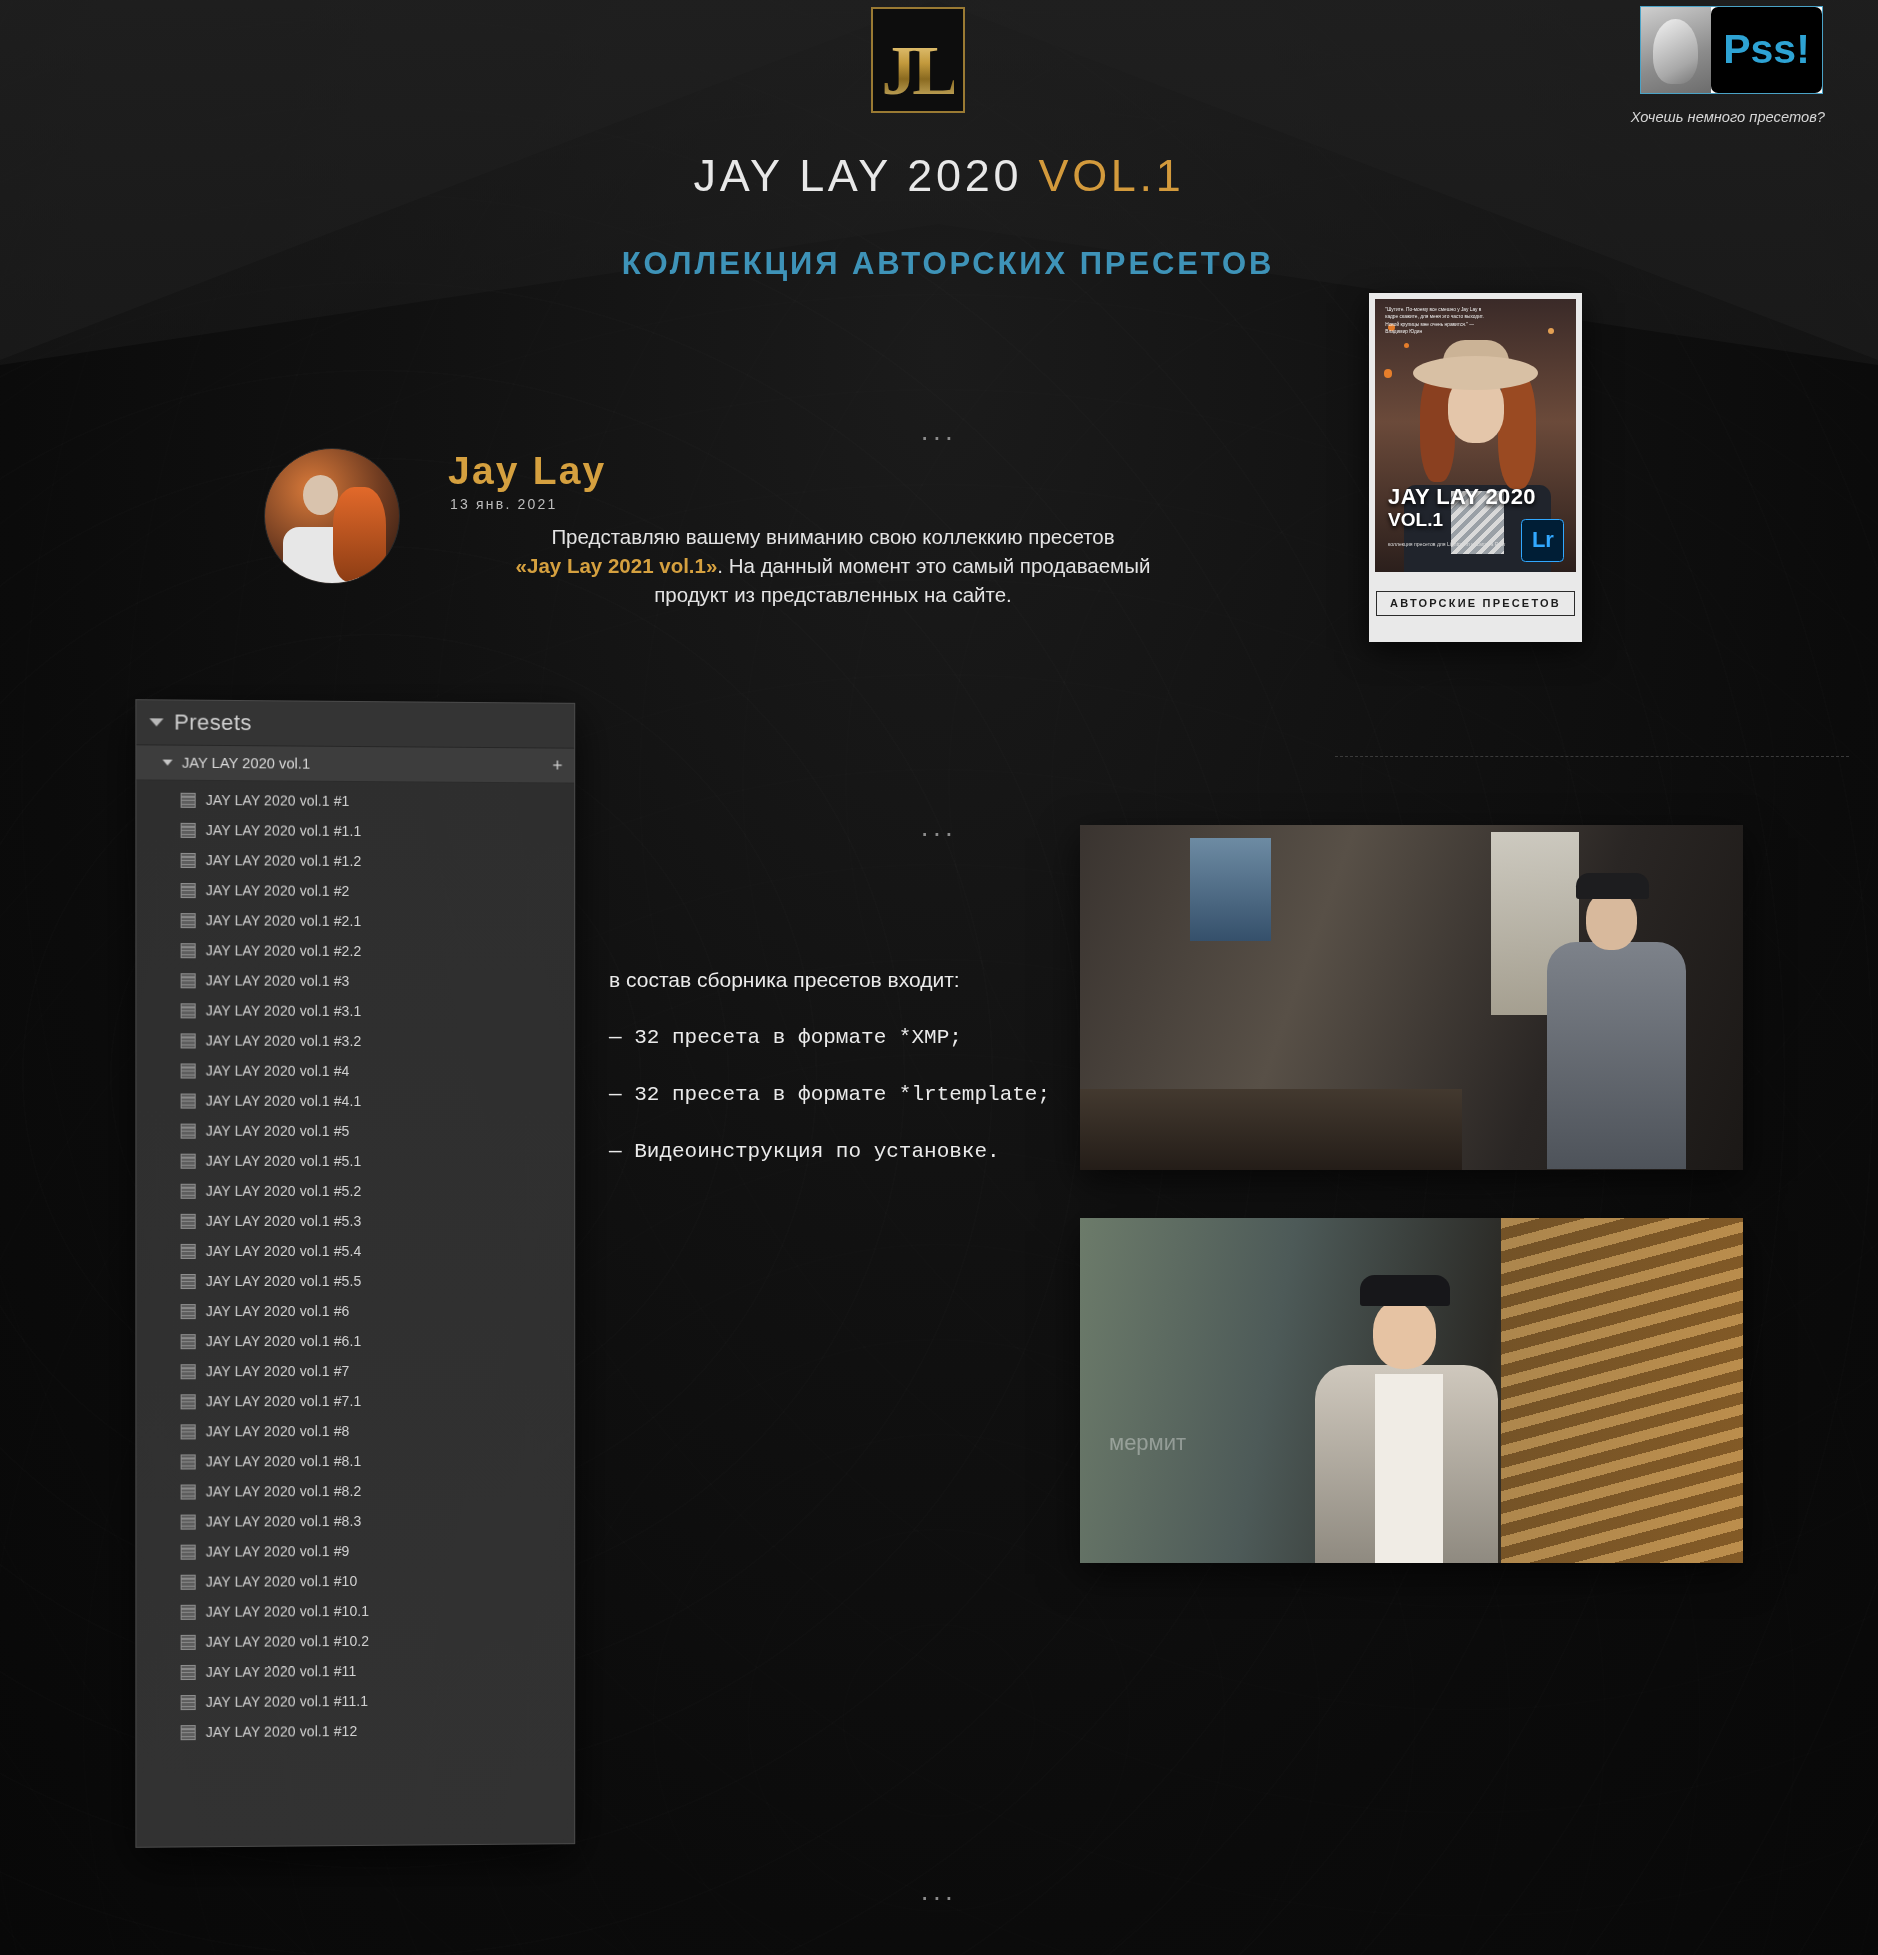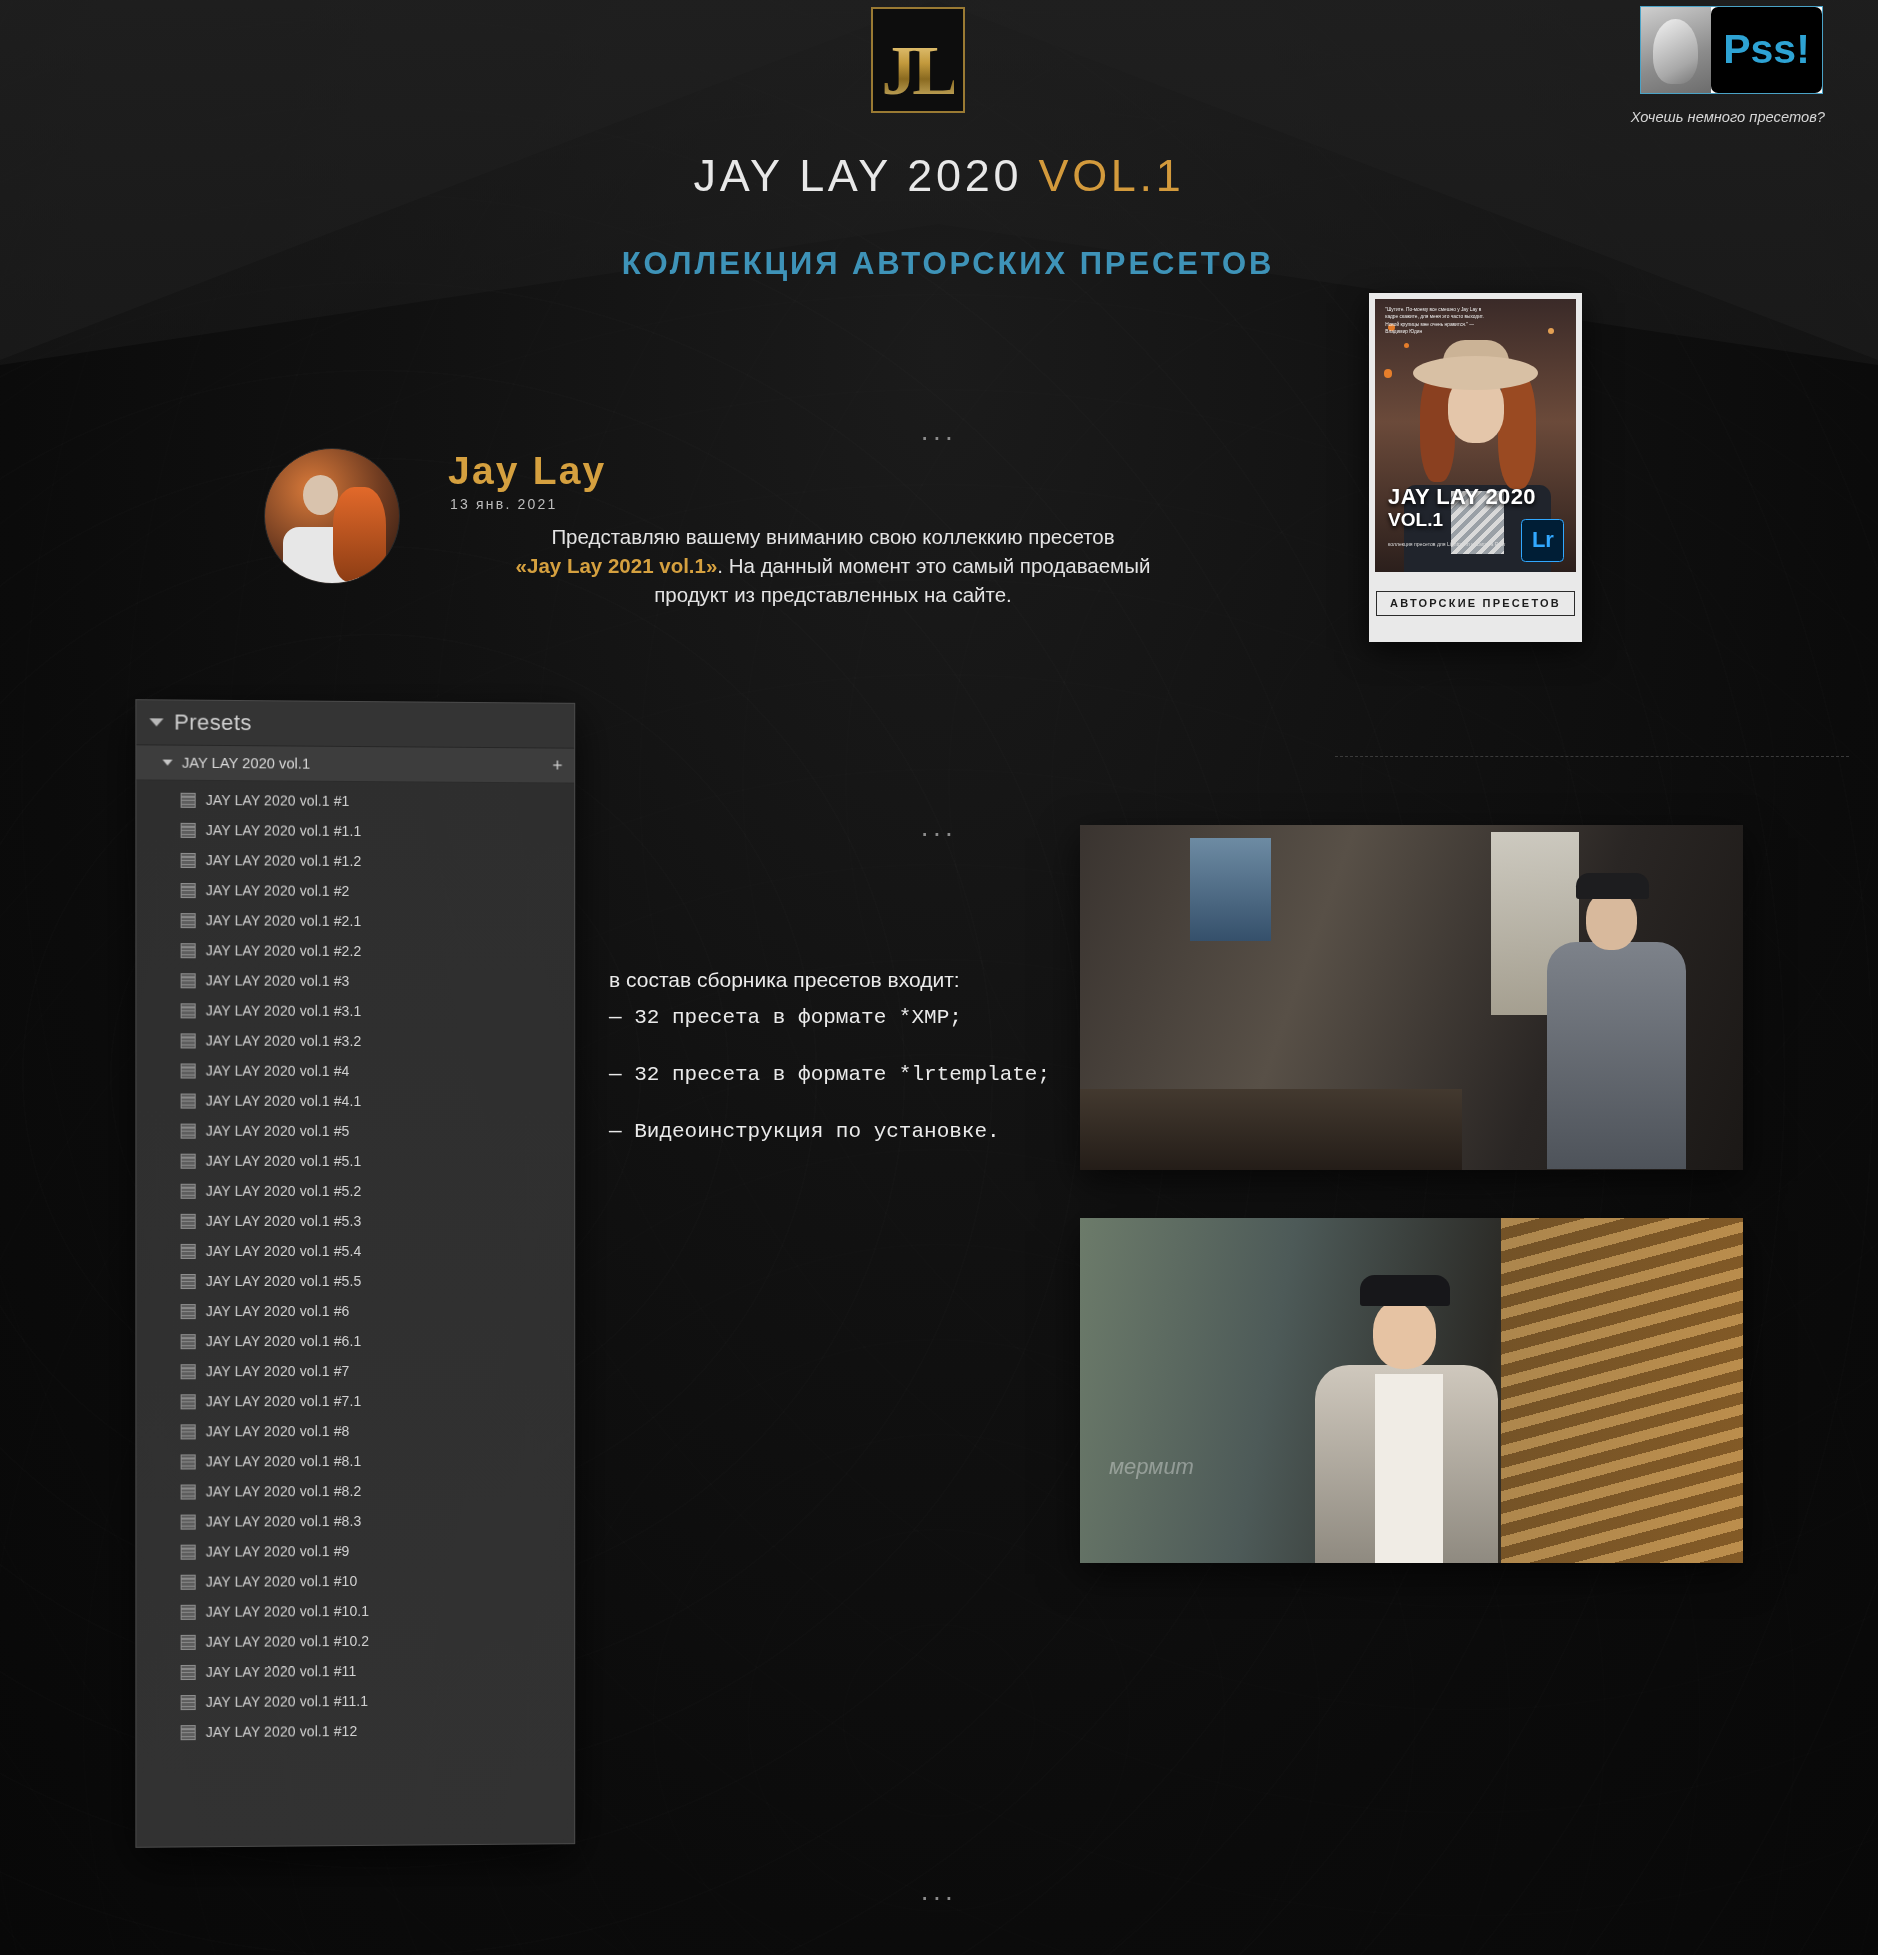--- a/index.html
+++ b/index.html
@@ -407,21 +407,21 @@
     letter-spacing: 0.1px;
   }
 
   
   .features {
     position: absolute;
     left: 609px; top: 968px;
     width: 543px;
     color: #eaeaea;
   }
-  .features .intro { font-size: 21px; margin-bottom: 14px; }
+  .features .intro { font-size: 21px; margin-bottom: 34px; }
   .features .li { font-size: 21px; margin-bottom: 34px; font-family: Liberation Mono, monospace; }
 
   
   .photo {
     position: absolute;
     box-shadow: 0 11.7px 37px rgba(0,0,0,.65);
     overflow: hidden;
   }
   .photo1 {
     left: 1080px; top: 825px;
@@ -486,23 +486,22 @@
     width: 183px; height: 198px;
     background: linear-gradient(180deg,#cfc8bd,#8f8a80);
     border-radius: 34px 34px 0 0;
   }
   .photo2 .shirt {
     position: absolute; left: 295px; top: 156px;
     width: 68px; height: 189px;
     background: #f0ece5;
   }
   .photo2 .graffiti {
-    position: absolute; left: 29px; top: 236px;
+    position: absolute; left: 29px; top: 212px;
     font-size: 22px; color: rgba(255,255,255,.35);
-    font-style: italic;
   }
 </style>
 </head>
 <body>
 
 <div class="page">
   <div class="bg-pattern"></div>
   <div class="header-shape"></div>
   <div class="header-shape2"></div>
 

